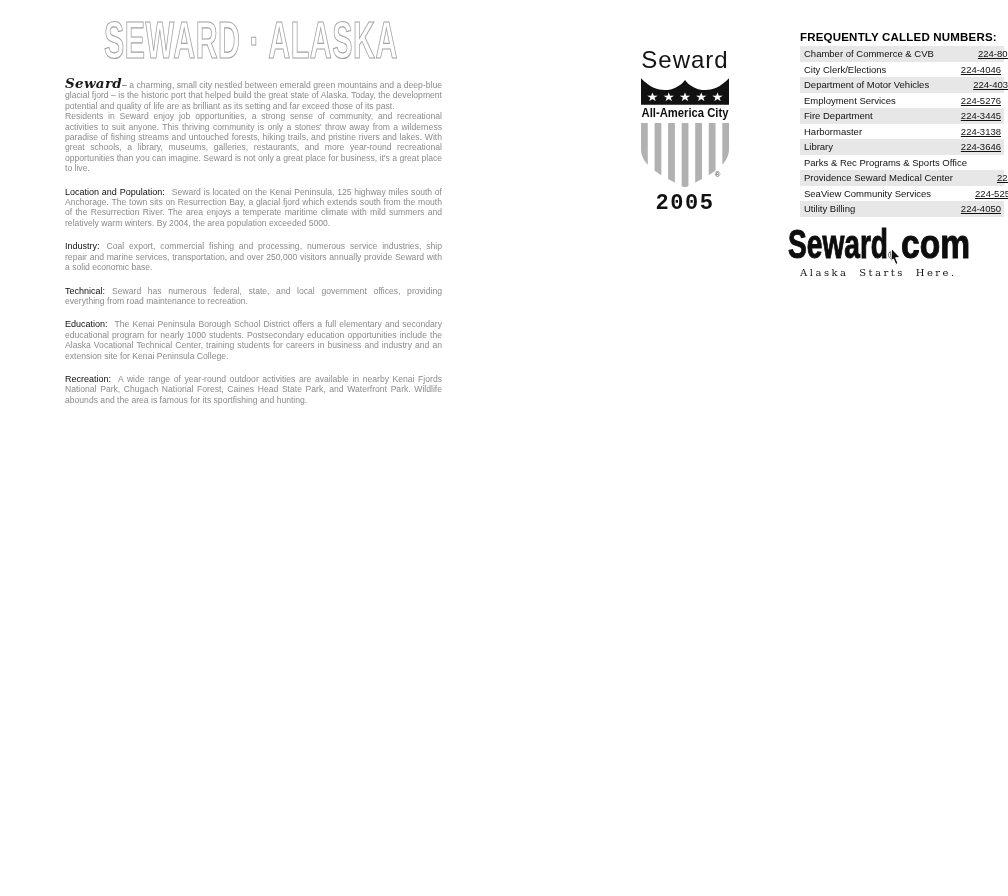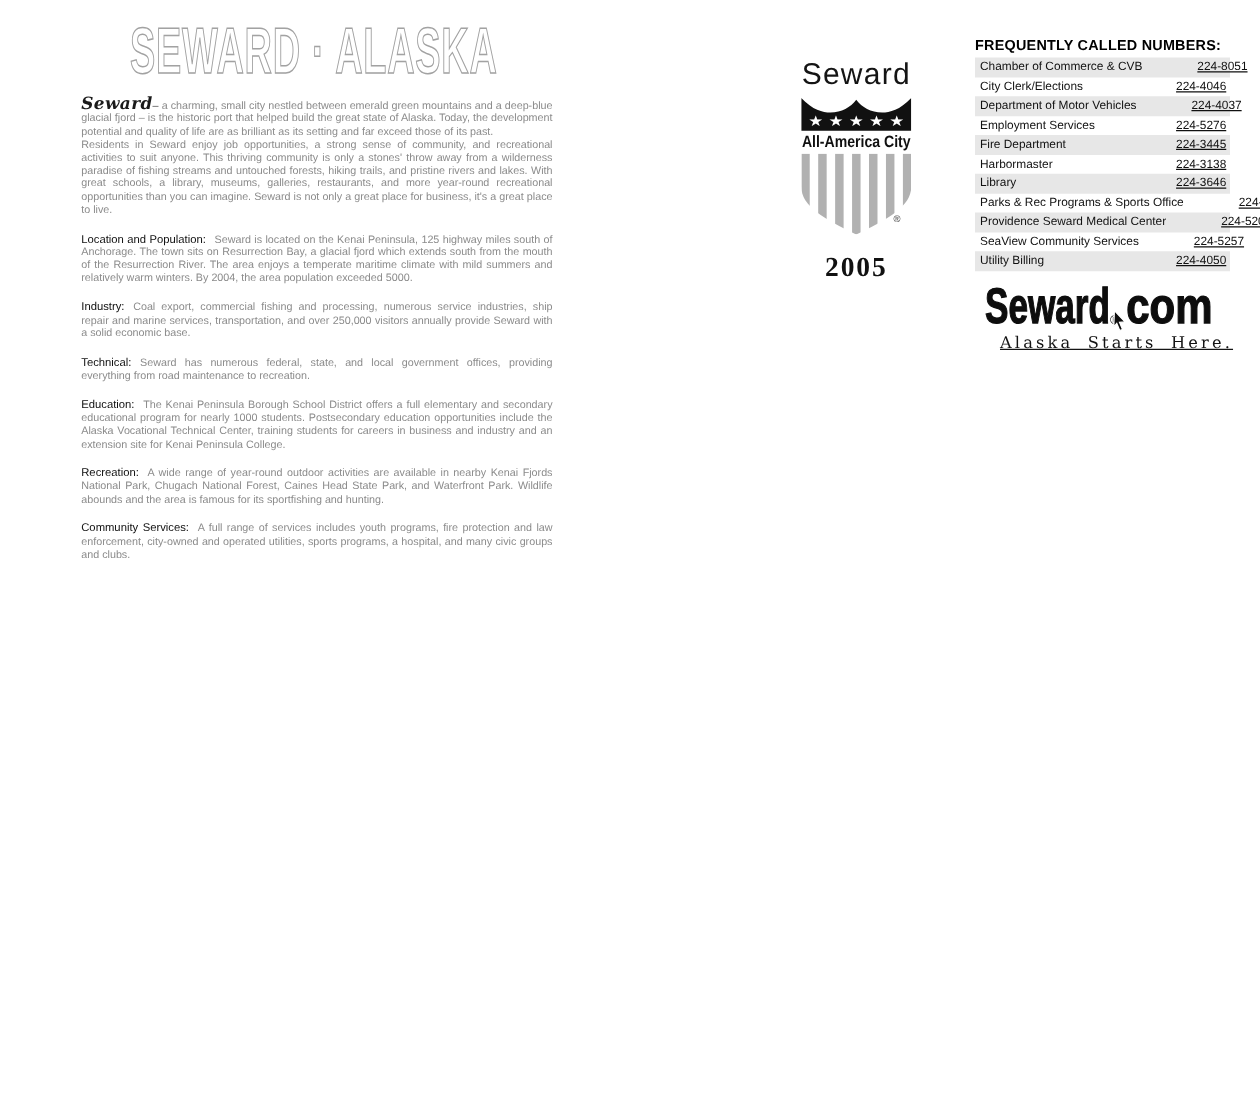--- a/index.html
+++ b/index.html
@@ -18,45 +18,45 @@
   .intro-dash{color:#4a4a4a;}
   .sec{margin-bottom:13px;text-align:justify;font-size:8.6px;line-height:10.4px;}
   .sec-h{font-weight:normal;color:#0f0f0f;margin-right:7px;font-size:9px;}
   .sec-t{color:#8b8b8b;}
   .part2{display:block;}
 
   
   .aac{position:absolute;left:630px;top:46px;width:110px;text-align:center;}
   .aac-city{font-size:24px;font-weight:500;color:#141414;letter-spacing:1px;line-height:28px;}
   .aac-shield{display:block;margin:4px auto 0 auto;}
-  .aac-year{font-family:Liberation Serif, serif;font-weight:bold;font-size:22px;
-            color:#111;letter-spacing:1.5px;margin-top:11px;}
+  .aac-year{font-family:Liberation Mono, monospace;font-weight:bold;font-size:22px;
+            color:#111;letter-spacing:1.5px;margin-top:1px;}
   .band-stars{font-family:"DejaVu Sans",sans-serif;font-size:11.5px;fill:#ffffff;}
   .band-label{font-family:"Liberation Sans",sans-serif;font-weight:bold;font-size:13px;fill:#101010;}
   .reg-mark{font-family:"Liberation Sans",sans-serif;font-size:7.5px;fill:#333;}
 
   
-  .phones{position:absolute;left:780px;top:30px;width:204px;}
+  .phones{position:absolute;left:800px;top:30px;width:204px;}
   .phones-header{font-weight:bold;font-size:11.5px;color:#000;letter-spacing:.2px;
                  height:16px;line-height:14px;}
   .rows{width:204px;}
   .row{display:flex;justify-content:space-between;align-items:center;height:15.5px;
        font-size:9.5px;color:#111;padding:0 3px 0 4px;box-sizing:border-box;gap:44px;}
   .row:nth-child(odd){background:#e7e7e7;}
   .row-name{white-space:nowrap;}
   .row-num{white-space:nowrap;text-decoration:underline;}
 
   
   .brand{position:absolute;left:788px;top:224px;width:184px;}
   .brand-svg{display:block;}
   .bt{font-family:"Liberation Sans",sans-serif;font-weight:bold;font-size:40px;
       fill:#0d0d0d;stroke:#0d0d0d;stroke-width:1px;}
   .brand-reg{font-family:"Liberation Sans",sans-serif;font-size:10px;fill:#0d0d0d;}
-  .tagline{font-family:"DejaVu Serif",serif;font-size:13px;color:#141414;
-           letter-spacing:2.5px;word-spacing:5px;margin-top:1px;padding-left:12px;white-space:nowrap;text-decoration:underline;}
+  .tagline{font-family:"DejaVu Serif",serif;font-size:10px;color:#141414;
+           letter-spacing:2.5px;word-spacing:5px;margin-top:1px;padding-left:12px;white-space:nowrap;}
 </style>
 </head>
 <body>
 
 <div id="canvas">
 
   <div class="article">
 
     <svg class="title-svg" width="300" height="54" viewBox="0 0 300 54">
       <text x="2" y="46" class="title-text" textLength="294" lengthAdjust="spacingAndGlyphs">SEWARD · ALASKA</text>
@@ -80,23 +80,20 @@
     </div>
 
     <div class="sec">
       <span class="sec-h">Education:</span><span class="sec-t">The Kenai Peninsula Borough School District offers a full elementary and secondary educational program for nearly 1000 students. Postsecondary education opportunities include the Alaska Vocational Technical Center, training students for careers in business and industry and an extension site for Kenai Peninsula College.</span>
     </div>
 
     <div class="sec">
       <span class="sec-h">Recreation:</span><span class="sec-t">A wide range of year-round outdoor activities are available in nearby Kenai Fjords National Park, Chugach National Forest, Caines Head State Park, and Waterfront Park. Wildlife abounds and the area is famous for its sportfishing and hunting.</span>
     </div>
 
-    <div class="sec">
-      <span class="sec-h">Community Services:</span><span class="sec-t">A full range of services includes youth programs, fire protection and law enforcement, city-owned and operated utilities, sports programs, a hospital, and many civic groups and clubs.</span>
-    </div>
 
   </div>
 
   <div class="aac">
     <div class="aac-city">Seward</div>
 
     <svg class="aac-shield" width="88" height="112" viewBox="0 0 87 110">
 
       <path d="M0,0 C9,9.5 17,11.5 23,11.5 C32,11.5 39,7.5 43.5,1.5 C48,7.5 55,11.5 64,11.5 C70,11.5 78,9.5 87,0 L87,26 L0,26 Z" fill="#111111"></path>
       <text x="43.5" y="22.5" text-anchor="middle" class="band-stars" textLength="76" lengthAdjust="spacingAndGlyphs">★ ★ ★ ★ ★</text>

